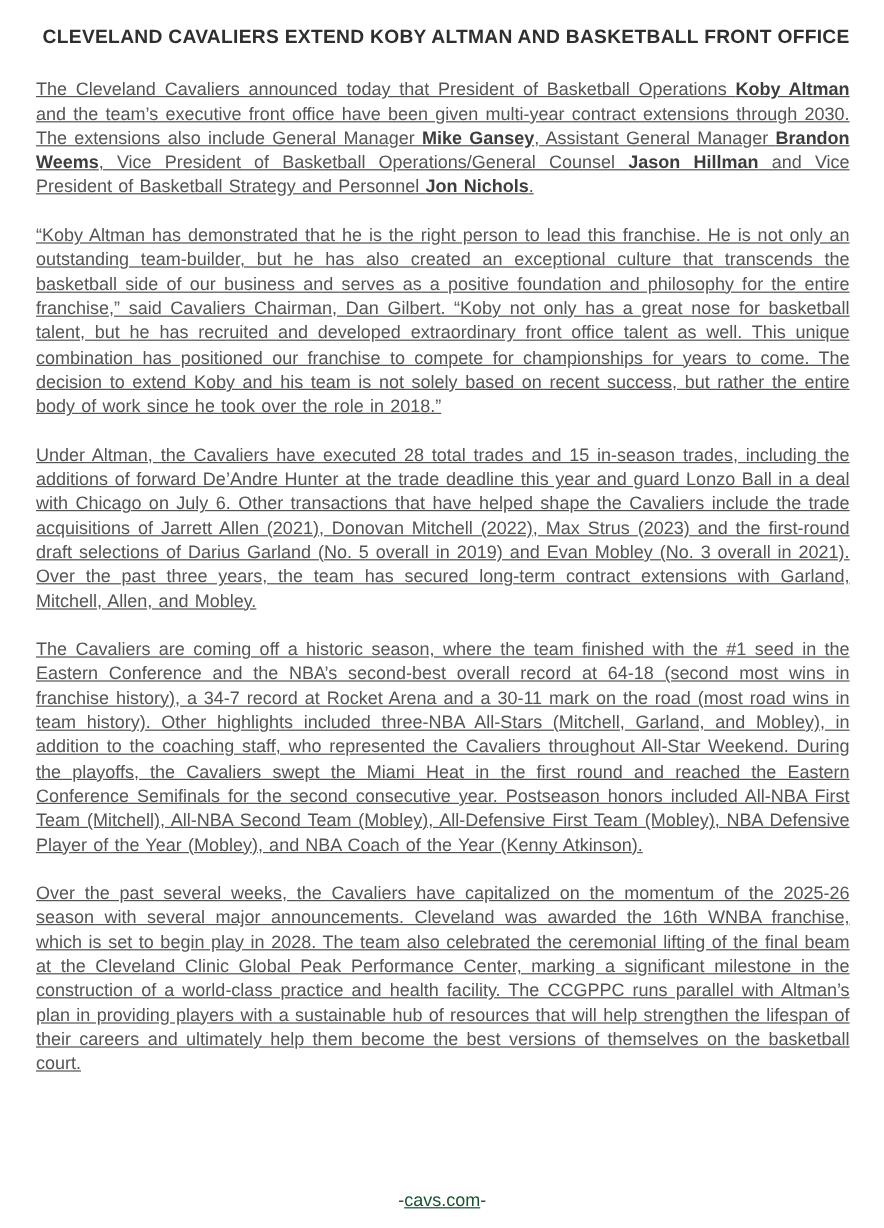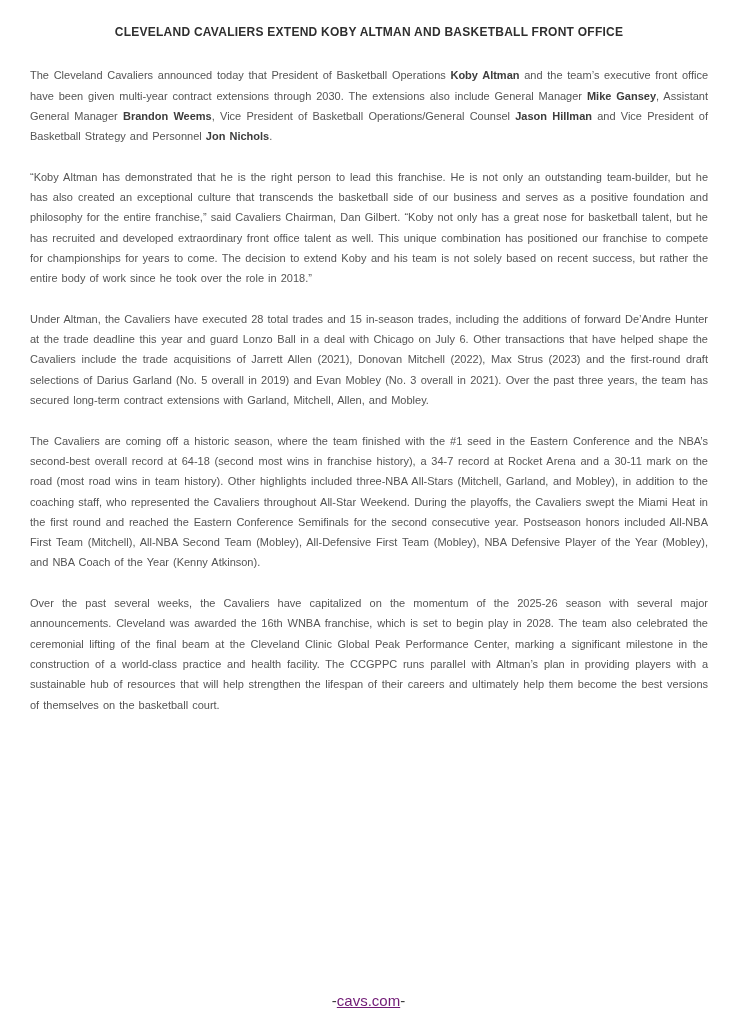--- a/index.html
+++ b/index.html
@@ -16,36 +16,37 @@
   .page {
     box-sizing: border-box;
     position: relative;
     width: 737px;
     height: 1023px;
     padding: 22px 29px 0 30px;
     background: #ffffff;
   }
   .title {
     margin: 0 0 23px 0;
-    text-align: center;
-    font-size: 12px;
+    text-align: right;
+    font-size: 16px;
     font-weight: bold;
     letter-spacing: 0.25px;
     line-height: 20.3px;
     color: #2f2f2f;
   }
   .title .title-line { display: block; }
   .body-copy { }
   .para {
     margin: 0 0 20.3px 0;
     text-align: justify;
-    font-size: 11px;
+    font-size: 15px;
     line-height: 20.3px;
     color: #545454;
     word-spacing: 1px;
+    text-decoration: underline;
   }
   .para .seg-bold {
     font-weight: bold;
     color: #3d3d3d;
   }
   .footer {
     position: absolute;
     left: 0;
     bottom: 14px;
     width: 100%;
@@ -69,16 +70,16 @@
 
   <div class="body-copy">
       <p class="para" style="color: rgb(84, 84, 84);"><span class="seg-regular">The Cleveland Cavaliers announced today that President of Basketball Operations </span><span class="seg-bold" style="color: rgb(61, 61, 61);">Koby Altman</span><span class="seg-regular"> and the team’s executive front office have been given multi-year contract extensions through 2030. The extensions also include General Manager </span><span class="seg-bold" style="color: rgb(61, 61, 61);">Mike Gansey</span><span class="seg-regular">, Assistant General Manager </span><span class="seg-bold" style="color: rgb(61, 61, 61);">Brandon Weems</span><span class="seg-regular">, Vice President of Basketball Operations/General Counsel </span><span class="seg-bold" style="color: rgb(61, 61, 61);">Jason Hillman</span><span class="seg-regular"> and Vice President of Basketball Strategy and Personnel </span><span class="seg-bold" style="color: rgb(61, 61, 61);">Jon Nichols</span><span class="seg-regular">.</span></p>
       <p class="para" style="color: rgb(84, 84, 84);"><span class="seg-regular">“Koby Altman has demonstrated that he is the right person to lead this franchise. He is not only an outstanding team-builder, but he has also created an exceptional culture that transcends the basketball side of our business and serves as a positive foundation and philosophy for the entire franchise,” said Cavaliers Chairman, Dan Gilbert. “Koby not only has a great nose for basketball talent, but he has recruited and developed extraordinary front office talent as well. This unique combination has positioned our franchise to compete for championships for years to come. The decision to extend Koby and his team is not solely based on recent success, but rather the entire body of work since he took over the role in 2018.”</span></p>
       <p class="para" style="color: rgb(84, 84, 84);"><span class="seg-regular">Under Altman, the Cavaliers have executed 28 total trades and 15 in-season trades, including the additions of forward De’Andre Hunter at the trade deadline this year and guard Lonzo Ball in a deal with Chicago on July 6. Other transactions that have helped shape the Cavaliers include the trade acquisitions of Jarrett Allen (2021), Donovan Mitchell (2022), Max Strus (2023) and the first-round draft selections of Darius Garland (No. 5 overall in 2019) and Evan Mobley (No. 3 overall in 2021). Over the past three years, the team has secured long-term contract extensions with Garland, Mitchell, Allen, and Mobley.</span></p>
       <p class="para" style="color: rgb(84, 84, 84);"><span class="seg-regular">The Cavaliers are coming off a historic season, where the team finished with the #1 seed in the Eastern Conference and the NBA’s second-best overall record at 64-18 (second most wins in franchise history), a 34-7 record at Rocket Arena and a 30-11 mark on the road (most road wins in team history). Other highlights included three-NBA All-Stars (Mitchell, Garland, and Mobley), in addition to the coaching staff, who represented the Cavaliers throughout All-Star Weekend. During the playoffs, the Cavaliers swept the Miami Heat in the first round and reached the Eastern Conference Semifinals for the second consecutive year. Postseason honors included All-NBA First Team (Mitchell), All-NBA Second Team (Mobley), All-Defensive First Team (Mobley), NBA Defensive Player of the Year (Mobley), and NBA Coach of the Year (Kenny Atkinson).</span></p>
       <p class="para" style="color: rgb(84, 84, 84);"><span class="seg-regular">Over the past several weeks, the Cavaliers have capitalized on the momentum of the 2025-26 season with several major announcements. Cleveland was awarded the 16th WNBA franchise, which is set to begin play in 2028. The team also celebrated the ceremonial lifting of the final beam at the Cleveland Clinic Global Peak Performance Center, marking a significant milestone in the construction of a world-class practice and health facility. The CCGPPC runs parallel with Altman’s plan in providing players with a sustainable hub of resources that will help strengthen the lifespan of their careers and ultimately help them become the best versions of themselves on the basketball court.</span></p>
     </div>
 
   <div class="footer">
-    <span>-</span><a style="color: #701a75; text-decoration: underline;">cavs.com</a><span>-</span>
+    <span>-</span><a style="color: #14532d; text-decoration: underline;">cavs.com</a><span>-</span>
   </div>
 
 </div>
 
 </body></html>

